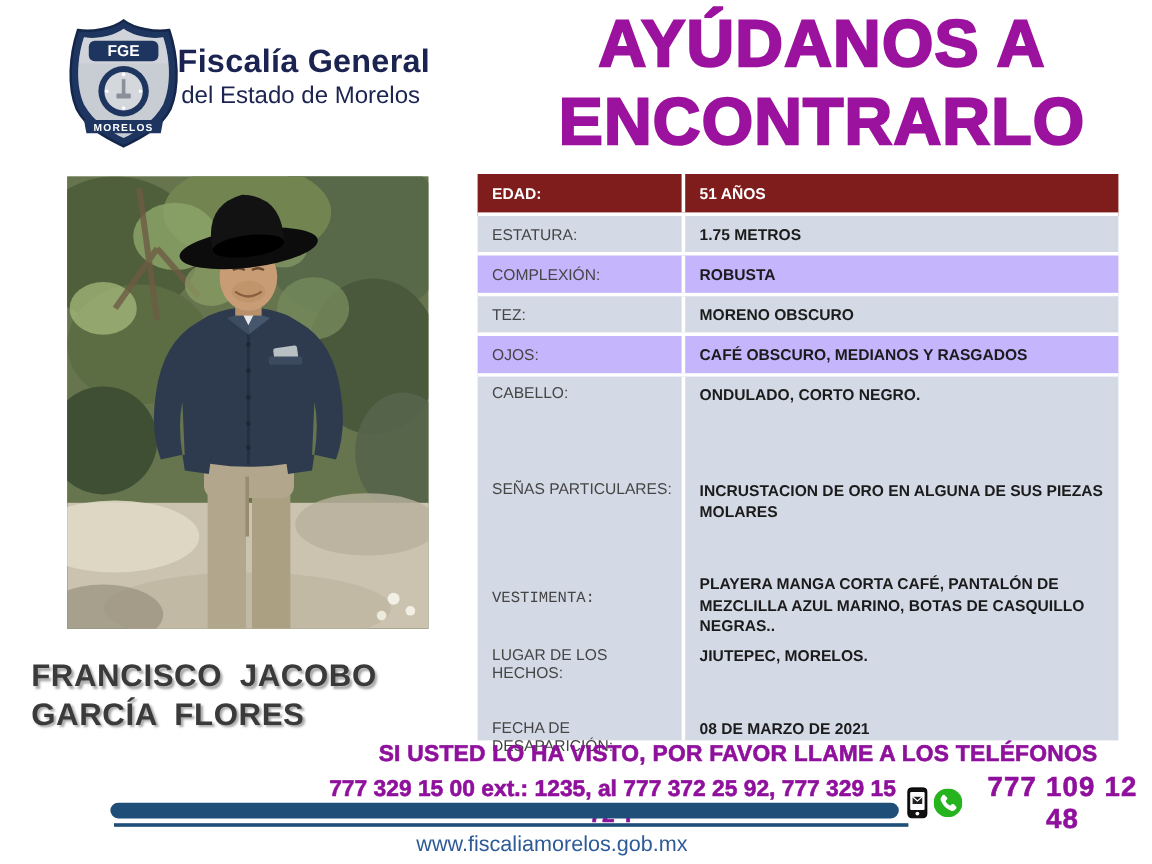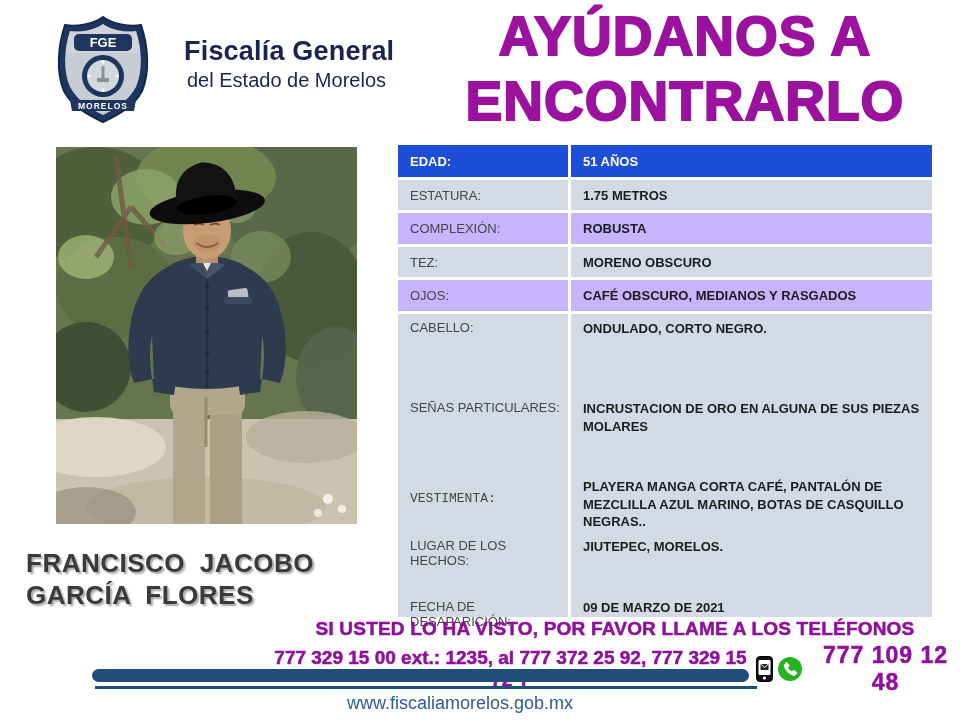--- a/index.html
+++ b/index.html
@@ -2,21 +2,21 @@
 <html><head>
 <meta charset="utf-8">
 <style>
   html,body{margin:0;padding:0;}
   body{
     width:960px;height:720px;background:#ffffff;position:relative;overflow:hidden;
     font-family:"Liberation Sans", sans-serif;
   }
   
   .logo{position:absolute;left:52px;top:14px;width:102px;height:110px;}
-  .org-text{position:absolute;left:148px;top:36px;color:#1B2350;line-height:1.15;margin-left:36px;}
+  .org-text{position:absolute;left:148px;top:36px;color:#1B2350;line-height:1.15;}
   .org-line1{font-size:27px;font-weight:bold;letter-spacing:0.2px;}
   .org-line2{font-size:20px;margin-top:2px;margin-left:3px;}
   .title{
     position:absolute;left:430px;top:4px;width:510px;text-align:center;
     color:#9B129E;font-weight:bold;font-size:55px;line-height:1.18;
     -webkit-text-stroke:2px #9B129E;letter-spacing:1px;
   }
   
   .photo{position:absolute;left:56px;top:147px;width:301px;height:377px;overflow:hidden;background:#6b7b55;}
   
@@ -25,21 +25,21 @@
     font-size:26px;font-weight:bold;color:#3A3A3A;line-height:1.22;
     letter-spacing:0.5px;word-spacing:7px;
     text-shadow:2px 2px 2px rgba(0,0,0,0.35);
   }
   
   .table{position:absolute;left:398px;top:145px;width:534px;height:472px;font-size:13px;}
   .t-row{display:grid;grid-template-columns:170px 3px 1fr;border-bottom:3px solid #ffffff;}
   .t-row .divider{background:#ffffff;}
   .t-label{padding:9px 4px 9px 12px;color:#454545;display:flex;align-items:center;}
   .t-value{padding:9px 4px 9px 12px;color:#1B1B1B;font-weight:bold;display:flex;align-items:center;border-radius:10px;}
-  .r-header{background:#1d4ed8;height:32px;}
+  .r-header{background:#7f1d1d;height:32px;}
   .r-header .t-label,.r-header .t-value{color:#ffffff;font-weight:bold;padding-top:0;padding-bottom:0;}
   .band-dark{background:#D3DAE6;height:30px;}
   .band-dark .t-label,.band-dark .t-value{padding-top:0;padding-bottom:0;}
   .band-light{background:#c4b5fd;height:31px;}
   .band-light .t-label,.band-light .t-value{padding-top:0;padding-bottom:0;}
   .t-block{position:relative;background:#D3DAE6;height:303px;padding-left:17px;}
   .t-block .v-div{position:absolute;left:170px;top:0;bottom:0;width:3px;background:#ffffff;}
   .pair{position:absolute;left:0;right:0;display:grid;grid-template-columns:170px 1fr;}
   .pair .t-label{padding:0 4px 0 12px;align-items:flex-start;}
   .pair .t-value{padding:0 10px 0 15px;align-items:flex-start;line-height:1.35;}
@@ -200,21 +200,21 @@
     <div class="pair p-vestimenta">
       <div class="t-label">VESTIMENTA:</div>
       <div class="t-value">PLAYERA MANGA CORTA CAFÉ, PANTALÓN DE MEZCLILLA AZUL MARINO,  BOTAS DE CASQUILLO NEGRAS..</div>
     </div>
     <div class="pair p-lugar">
       <div class="t-label">LUGAR DE LOS HECHOS:</div>
       <div class="t-value">JIUTEPEC, MORELOS.</div>
     </div>
     <div class="pair p-fecha">
       <div class="t-label">FECHA DE DESAPARICIÓN:</div>
-      <div class="t-value">09 DE MARZO DE 2021</div>
+      <div class="t-value">08 DE MARZO DE 2021</div>
     </div>
   </div>
 </div>
 
 <div class="cta-wrap">
   <div class="cta-line1">SI USTED LO HA VISTO, POR FAVOR LLAME A LOS TELÉFONOS</div>
   <div class="cta-line2">
     <span>777 329 15 00 ext.: 1235, al 777 372 25 92,  777 329 15 72 Y</span>
     <svg class="icon-sms" viewBox="0 0 17 26">
       <rect x="0.5" y="0.5" width="16" height="25" rx="3.5" fill="#111111" stroke="#000000"></rect>

